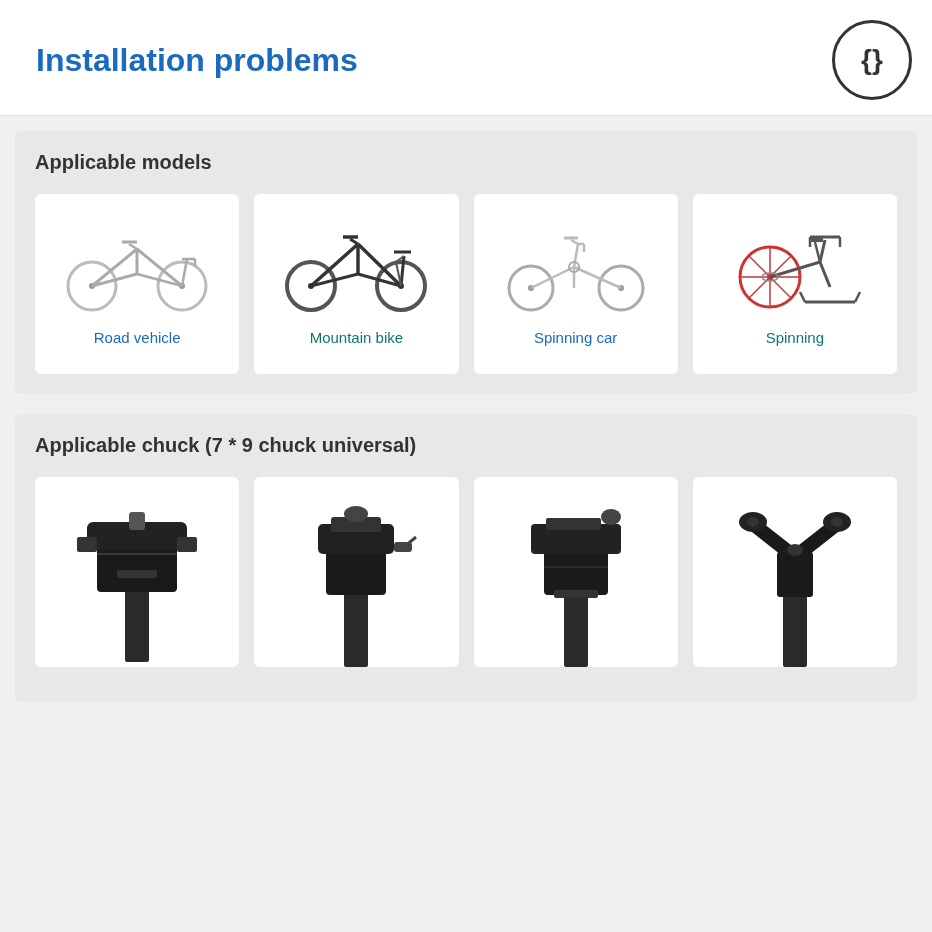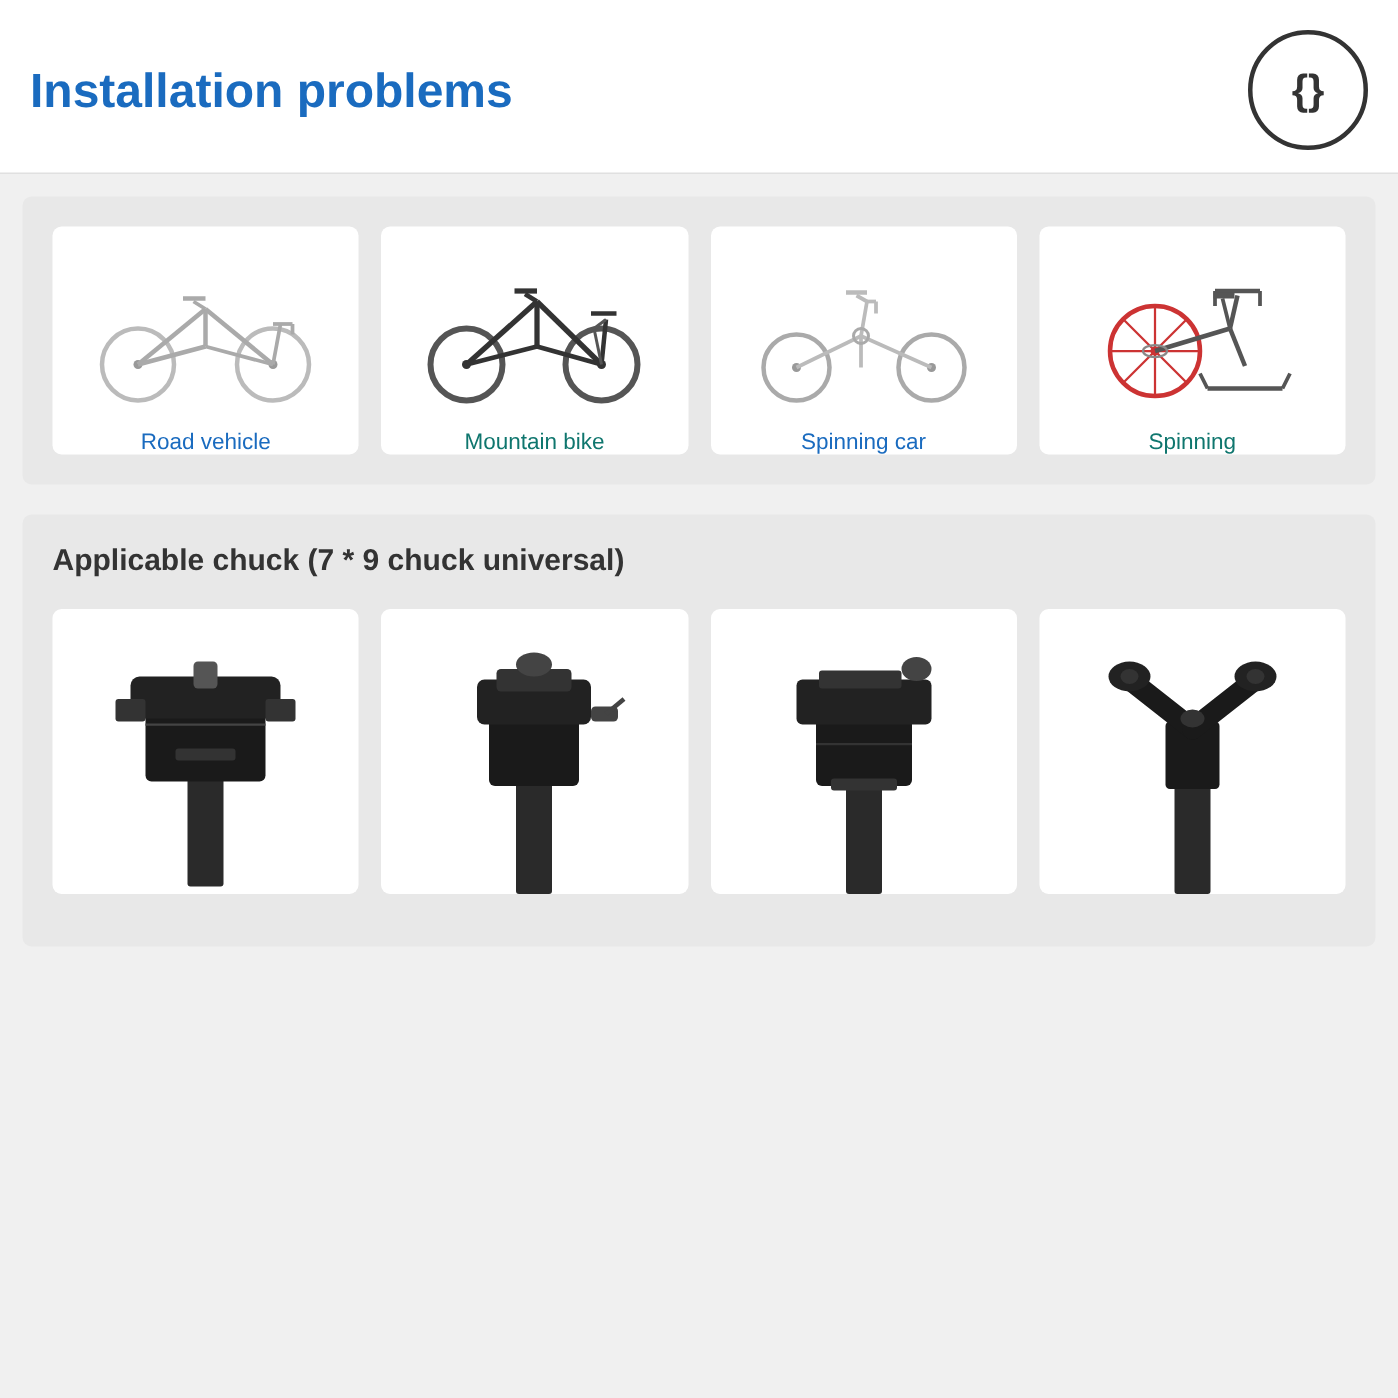--- a/index.html
+++ b/index.html
@@ -5,21 +5,21 @@
     * { box-sizing: border-box; margin: 0; padding: 0; }
     body {
       font-family: Arial, sans-serif;
       background: #f0f0f0;
       width: 932px;
       min-height: 932px;
     }
 
     .header {
       background: #fff;
-      padding: 20px 20px 15px 20px;
+      padding: 20px 20px 15px 36px;
       display: flex;
       align-items: center;
       justify-content: space-between;
       border-bottom: 1px solid #e0e0e0;
     }
 
     .header-title {
       font-size: 32px;
       font-weight: bold;
       color: #1a6bbf;
@@ -59,21 +59,21 @@
 
     .model-grid {
       display: grid;
       grid-template-columns: repeat(4, 1fr);
       gap: 15px;
     }
 
     .model-card {
       background: #fff;
       border-radius: 6px;
-      padding: 15px 10px 0 10px;
+      padding: 15px 10px 28px 10px;
       display: flex;
       flex-direction: column;
       align-items: center;
       cursor: pointer;
     }
 
     .model-image {
       width: 100%;
       height: 110px;
       display: flex;
@@ -126,20 +126,21 @@
 <div class="header">
   <h1 class="header-title">Installation problems</h1>
   <div class="swagger-icon">
     <span>{}</span>
   </div>
 </div>
 
 <div class="main-content">
 
   <div class="section-card">
+    <div class="section-title">Applicable models</div>
     <div class="model-grid">
 
       <div class="model-card">
         <div class="model-image">
           <svg width="160" height="100" viewBox="0 0 160 100">
 
             <circle cx="35" cy="72" r="24" fill="none" stroke="#bbb" stroke-width="3"></circle>
             <circle cx="35" cy="72" r="3" fill="#999"></circle>
             <circle cx="125" cy="72" r="24" fill="none" stroke="#bbb" stroke-width="3"></circle>
             <circle cx="125" cy="72" r="3" fill="#999"></circle>

